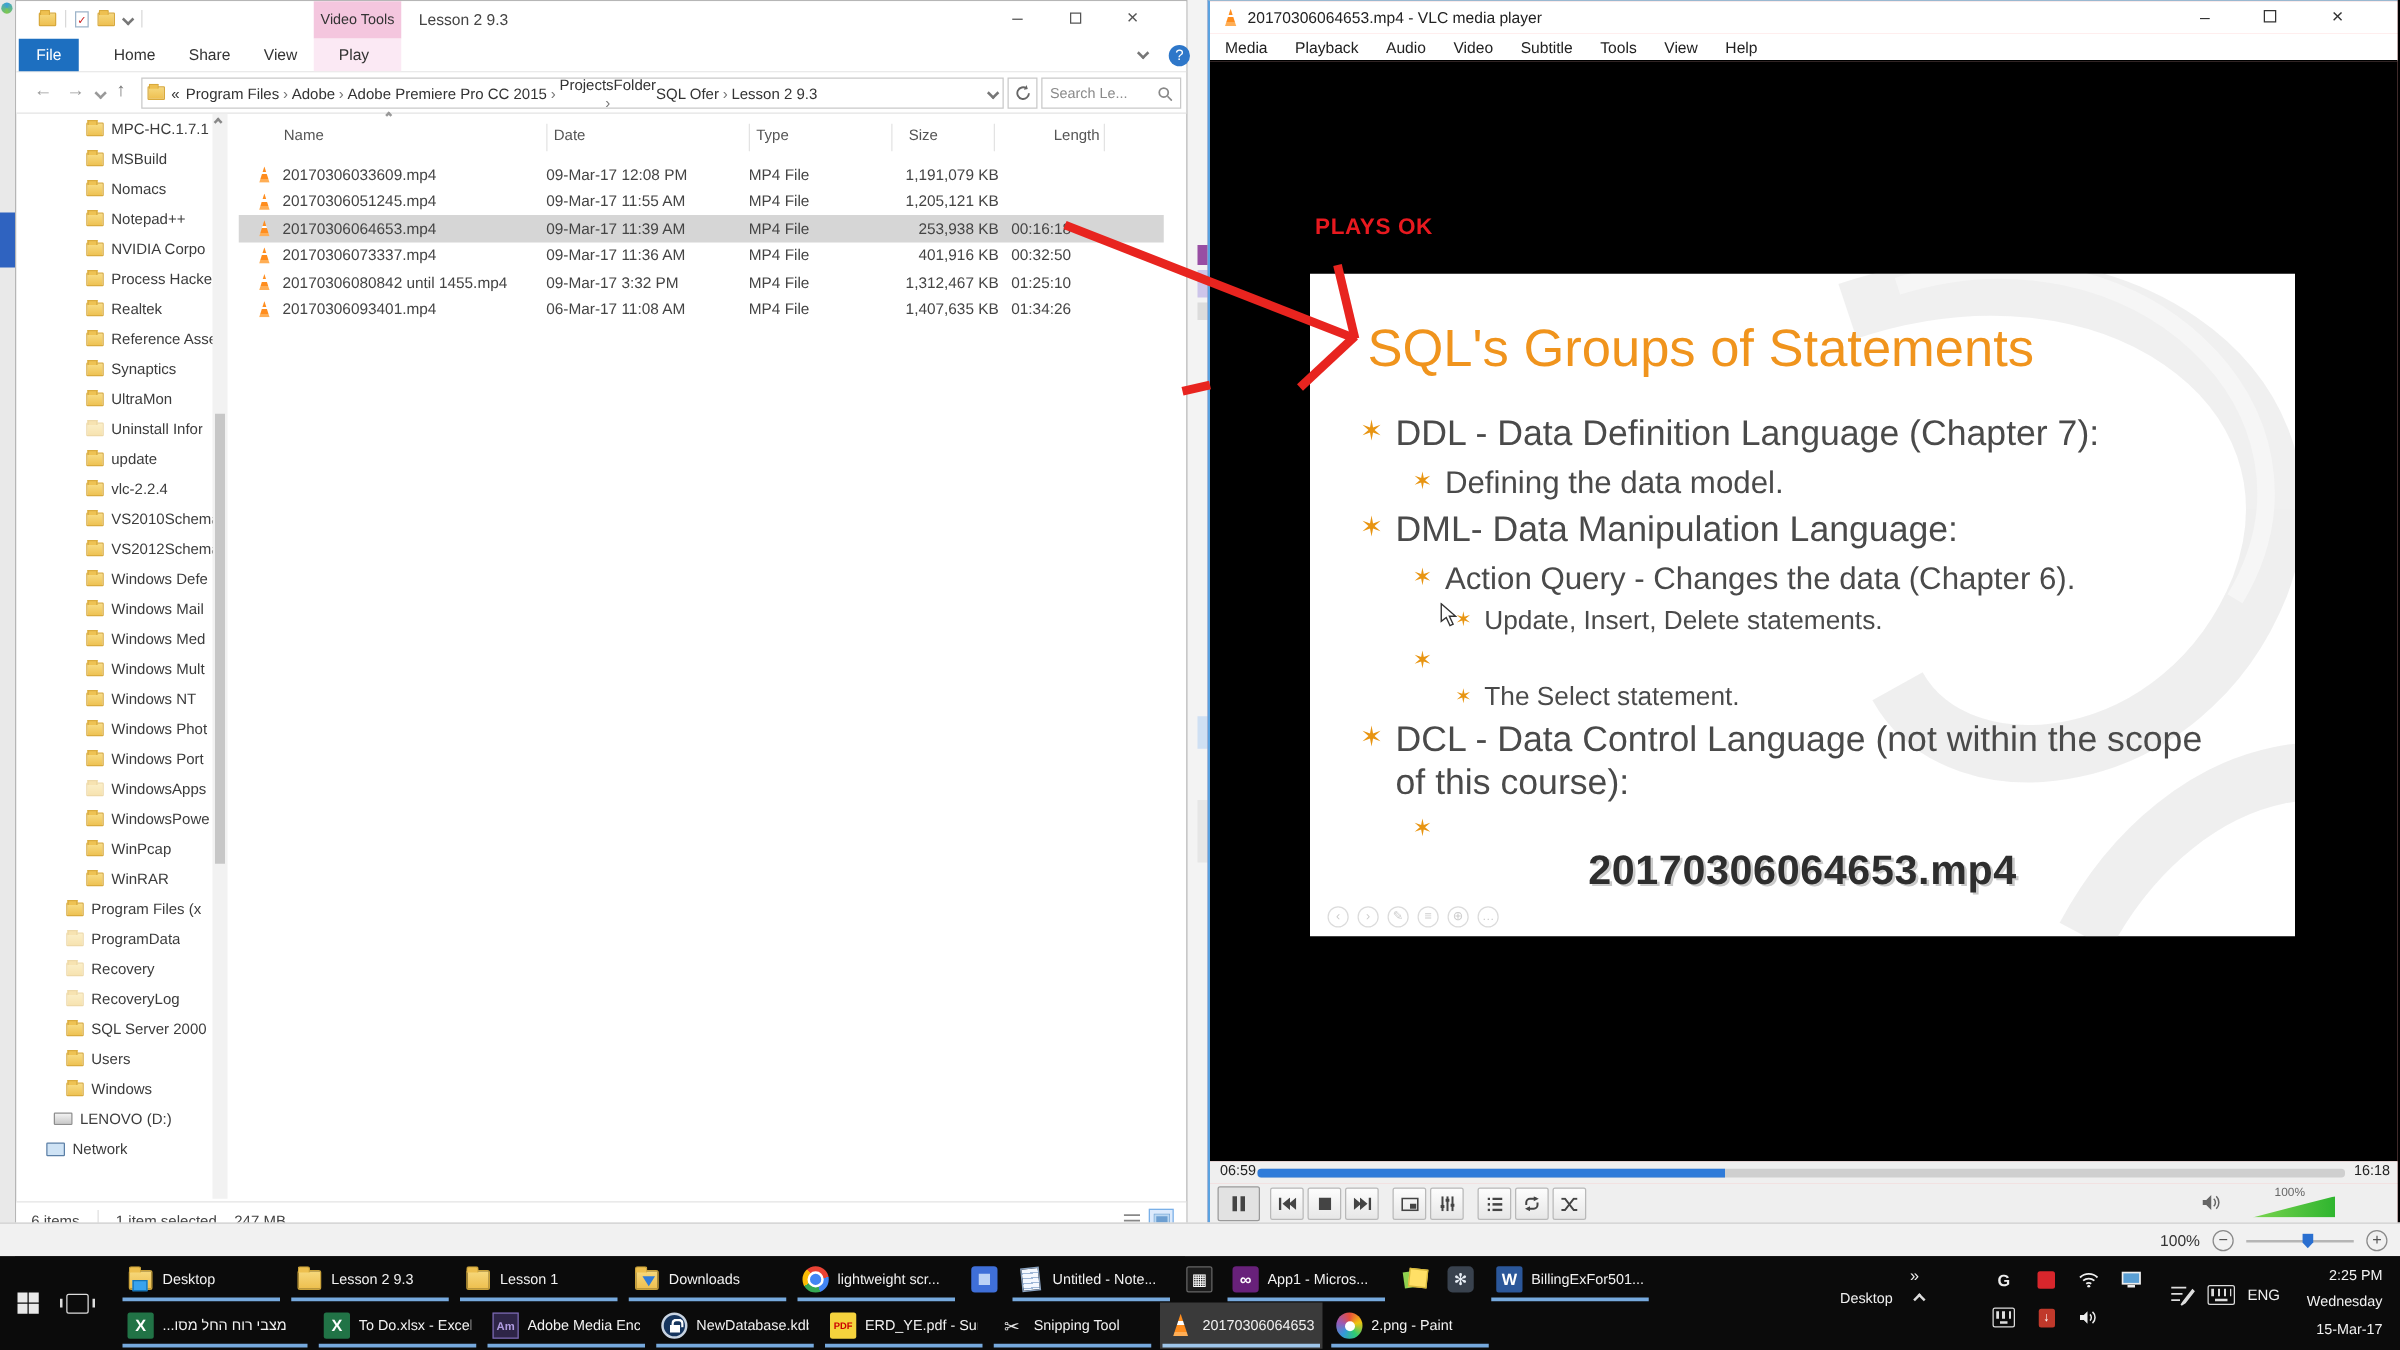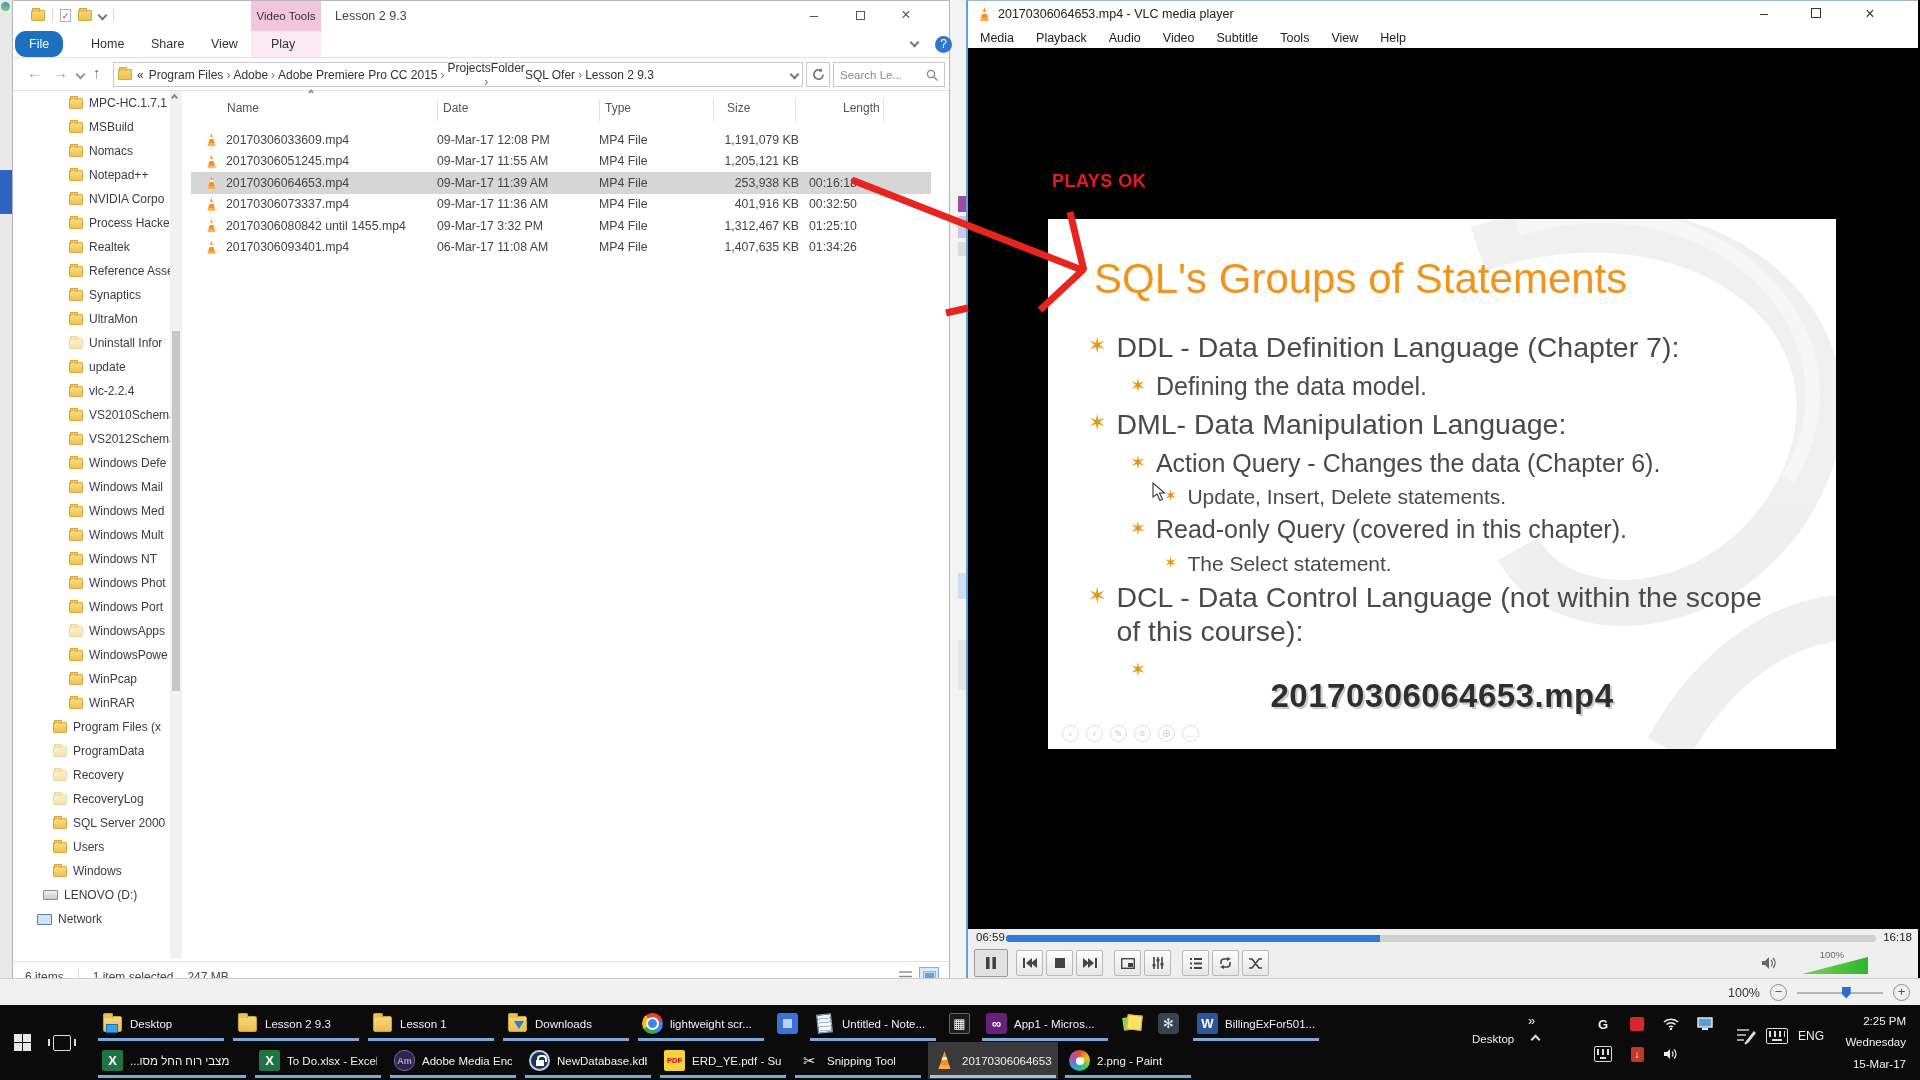--- a/index.html
+++ b/index.html
@@ -24,21 +24,21 @@
   .sep { width:1px; height:14px; background:#d9d9d9; }
   .mfolder { width:14px; height:11px; background:linear-gradient(#f6d87c,#eec051); border:1px solid #d8a93c; border-radius:1px; position:relative; }
   .mfolder::before { content:""; position:absolute; left:0; top:-3px; width:6px; height:3px; background:#eec051; border:1px solid #d8a93c; border-bottom:none; border-radius:1px 1px 0 0; }
   .mdoc { width:11px; height:13px; background:#fff; border:1px solid #9db4c9; font-size:9px; color:#c22; text-align:center; line-height:12px; }
   .vtools { position:absolute; left:238px; top:0; width:70px; height:30px; background:#f4c6de; color:#333;
     font-size:11.5px; text-align:center; line-height:30px; }
   .wtitle { position:absolute; left:322px; top:8px; color:#444; font-size:12.5px; }
   .wctl { position:absolute; top:0; height:30px; width:46px; text-align:center; line-height:28px; color:#555; font-size:15px; }
   .tabsrow { position:absolute; left:0; top:30px; width:100%; height:27px; background:#fff; border-bottom:1px solid #e4e4e4; }
   .playzone { position:absolute; left:238px; top:0; width:70px; height:26px; background:#fbe9f4; }
-  .tab { position:absolute; top:0; height:26px; line-height:26px; padding:0 14px; color:#333;border-radius:11px; }
+  .tab { position:absolute; top:0; height:26px; line-height:26px; padding:0 14px; color:#333; }
   .tab.file { background:#1d6fc0; color:#fff; }
   .chev { display:inline-block; width:7px; height:7px; border-left:2px solid #777; border-bottom:2px solid #777; }
   .chev.down { transform:rotate(-45deg); }
   .chev.up { transform:rotate(135deg); }
   .helpq { position:absolute; left:922px; top:5px; width:17px; height:17px; border-radius:50%; background:#2e77c9; color:#fff; font-size:12px; text-align:center; line-height:17px; }
   .toolbar { position:absolute; left:0; top:57px; width:100%; height:33px; background:#fff; border-bottom:1px solid #e4e4e4; }
   .navarr { position:absolute; top:6px; color:#9a9a9a; font-size:15px; }
   .addr { position:absolute; left:100px; top:4px; width:690px; height:25px; border:1px solid #c9c9c9; background:#fff; display:flex; align-items:center; padding:0 4px; gap:5px; font-size:12px; color:#333; }
   .crumbsep { color:#777; padding:0 3px; }
   .refreshb { position:absolute; left:793px; top:4px; width:24px; height:25px; border:1px solid #c9c9c9; text-align:center; }
@@ -138,21 +138,21 @@
   [data-icon="appblue"] .ticon { background:#3f6fd8; border-radius:3px; }
   [data-icon="appblue"] .ticon::before { content:""; width:9px; height:9px; background:#bcd2f5; }
   [data-icon="notepad"] .ticon::before { content:""; position:absolute; inset:1px 3px; background:repeating-linear-gradient(#f4f8ff 0 3px,#9fb8d8 3px 4px); border:1px solid #8ba3c0; transform:rotate(-6deg); }
   [data-icon="calc"] .ticon { background:#1c1c1c; border:1px solid #666; border-radius:2px; color:#fff; font-size:13px; }
   [data-icon="vs"] .ticon { background:#68217a; border-radius:3px; color:#fff; font-size:13px; font-style:italic; font-weight:bold; }
   [data-icon="notes"] .ticon::before { content:""; position:absolute; left:2px; top:4px; width:13px; height:13px; background:#8fd14f; transform:rotate(-8deg); }
   [data-icon="notes"] .ticon::after { content:""; position:absolute; left:6px; top:2px; width:13px; height:13px; background:#ffe066; border:1px solid #d8b93c; transform:rotate(6deg); }
   [data-icon="peacock"] .ticon { background:#39424e; border-radius:4px; color:#e8eef5; font-size:13px; }
   [data-icon="word"] .ticon { background:#2b579a; border-radius:2px; color:#fff; font-weight:bold; font-size:13px; }
   [data-icon="excel"] .ticon { background:#217346; border-radius:2px; color:#fff; font-weight:bold; font-size:13px; }
-  [data-icon="ame"] .ticon { background:#2e2547; border:1px solid #7a68b0; border-radius:10px; color:#b09ce0; font-size:9px; font-weight:bold; }
+  [data-icon="ame"] .ticon { background:#2e2547; border:1px solid #7a68b0; border-radius:0; color:#b09ce0; font-size:9px; font-weight:bold; }
   [data-icon="keepass"] .ticon { background:#16355e; border:2px solid #c9d4e2; border-radius:50%; }
   [data-icon="keepass"] .ticon::before { content:""; position:absolute; left:6px; top:3px; width:6px; height:5px; border:2px solid #fff; border-bottom:none; border-radius:4px 4px 0 0; }
   [data-icon="keepass"] .ticon::after { content:""; position:absolute; left:5px; top:8px; width:8px; height:6px; background:#fff; }
   [data-icon="pdf"] .ticon { background:#f5d33d; border-radius:2px; color:#c00; font-weight:bold; font-size:7.5px; }
   [data-icon="snip"] .ticon { color:#e6e6e6; font-size:15px; }
   [data-icon="vlc"] .ticon::before { content:""; position:absolute; left:3px; top:1px; width:15px; height:18px;
     background:linear-gradient(#ff8d1e 0 34%,#fff 34% 48%,#ff8d1e 48% 80%,#ffae55 80% 100%); clip-path:polygon(50% 0,90% 100%,10% 100%); }
   [data-icon="paint"] .ticon { border-radius:50%; background:conic-gradient(#e74c3c,#f1c40f,#2ecc71,#3498db,#9b59b6,#e74c3c); }
   [data-icon="paint"] .ticon::before { content:""; width:8px; height:8px; border-radius:50%; background:#fff; }
   .traygrid { position:absolute; left:1592px; top:8px; width:136px; display:flex; flex-wrap:wrap; gap:8px 12px; }
@@ -606,21 +606,20 @@
               <span>Action Query - Changes the data (Chapter 6).</span>
             </li>
 
             <li class="lv3">
               <span class="star">✶</span>
               <span>Update, Insert, Delete statements.</span>
             </li>
 
             <li class="lv2">
               <span class="star">✶</span>
-              <span>Read-only Query (covered in this chapter).</span>
             </li>
 
             <li class="lv3">
               <span class="star">✶</span>
               <span>The Select statement.</span>
             </li>
 
             <li class="lv1">
               <span class="star">✶</span>
               <span>DCL - Data Control Language (not within the scope of this course):</span>

